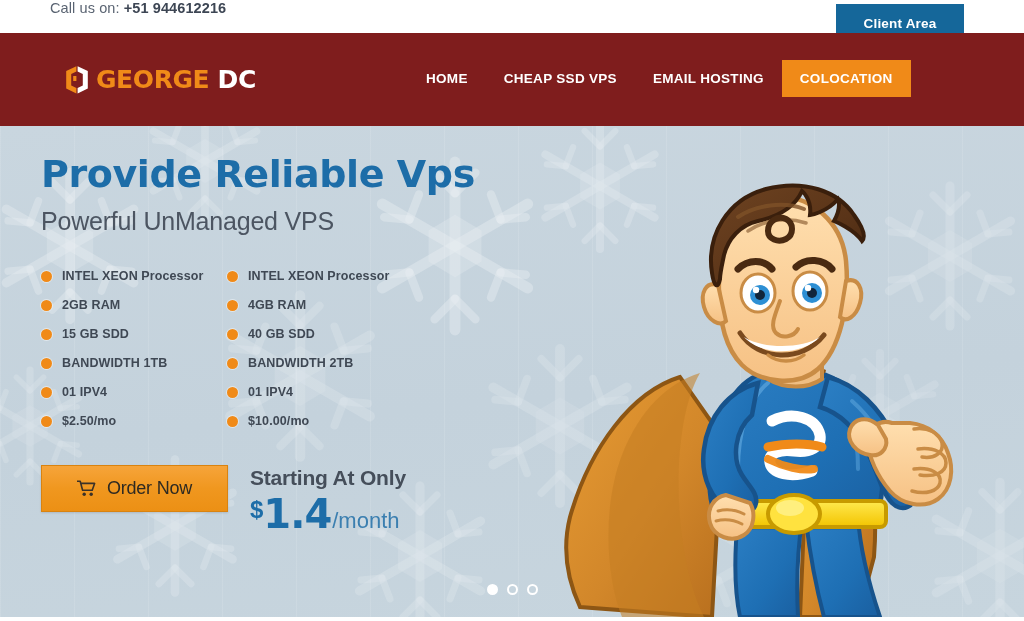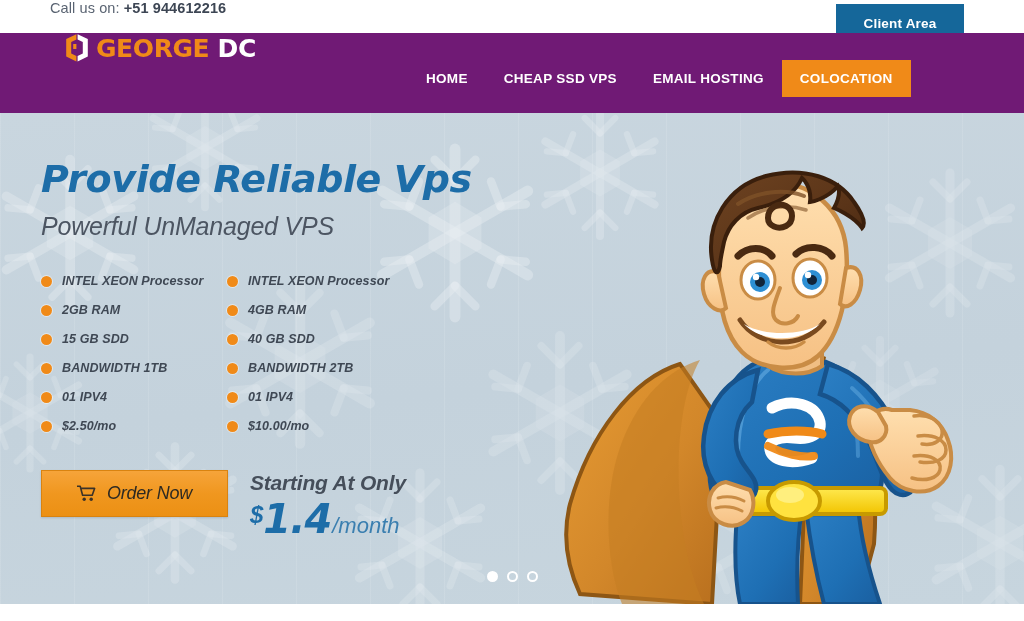--- a/index.html
+++ b/index.html
@@ -51,24 +51,24 @@
     display: flex;
     align-items: center;
     justify-content: center;
     letter-spacing: 0.2px;
     cursor: pointer;
   }
 
   
   .navbar {
     position: relative;
-    height: 80px;
-    background: #701a75;
-    display: flex;
-    align-items: flex-start;
+    height: 93px;
+    background: #7f1d1d;
+    display: flex;
+    align-items: center;
   }
   .logo {
     margin-left: 63px;
     display: flex;
     align-items: center;
     gap: 5px;
     cursor: pointer;
   }
   .logo-mark {
     width: 28px;
@@ -125,22 +125,21 @@
       rgba(255,255,255,0) 74px
     );
     pointer-events: none;
   }
   .snow-layer { position: absolute; inset: 0; pointer-events: none; }
 
   .hero-content {
     position: relative;
     z-index: 3;
     padding-left: 41px;
-    padding-top: 47px;
-    font-style: italic;
+    padding-top: 29px;
   }
   .hero-title {
     font-size: 38px;
     font-weight: bold;
     color: #1D6DA8;
     letter-spacing: -0.4px;
     line-height: 1.05;
     font-family: "DejaVu Sans", sans-serif;
   }
   .hero-sub {

